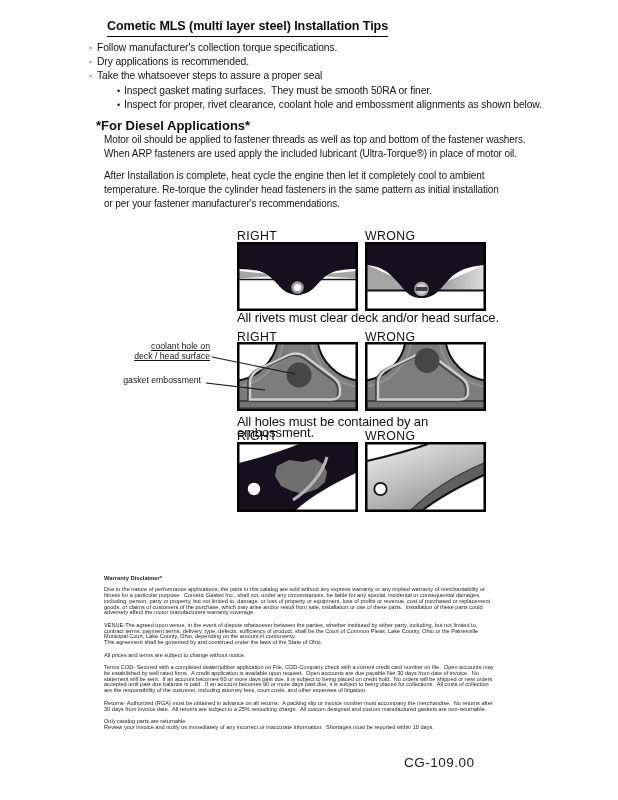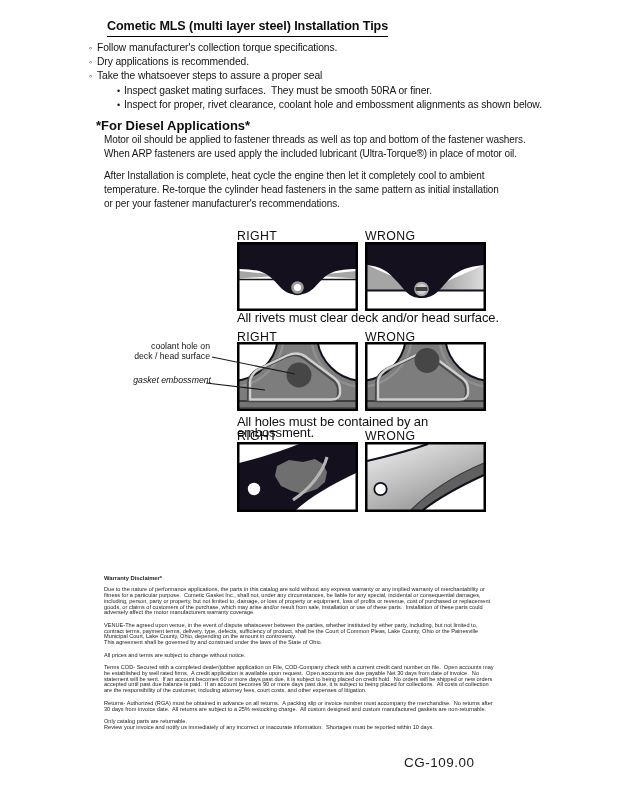--- a/index.html
+++ b/index.html
@@ -96,23 +96,23 @@
       <circle cx="56.5" cy="47" r="5.2" fill="#d0d0d0"></circle>
       <rect x="50.5" y="45" width="12" height="4" rx="1" fill="#3f3f3f"></rect>
       <rect x="1.25" y="1.25" width="118.5" height="66.5" fill="none" stroke="#000000" stroke-width="2.5"></rect>
     </svg>
   </div>
   <div class="abs cap" style="top:312px;left:237px;">All rivets must clear deck and/or head surface.</div>
 
   <div class="abs dlabel" style="top:330px;left:237px;">RIGHT</div>
   <div class="abs dlabel" style="top:330px;left:365px;">WRONG</div>
 
-  <div class="abs ann" style="top:342px;left:95px;">coolant hole on
+  <div class="abs ann" style="top:342px;left:95px;text-decoration:underline;">coolant hole on
 deck / head surface</div>
-  <div class="abs ann" style="top:376px;left:96px;font-style:italic;">gasket embossment</div>
+  <div class="abs ann" style="top:376px;left:86px;">gasket embossment</div>
 
   <div class="abs dbox" style="top:342px;left:237px;">
     <svg viewBox="0 0 121 69">
       <rect x="0" y="0" width="121" height="69" fill="#7d7d7d"></rect>
       <circle cx="-6" cy="-8" r="47" fill="#ffffff" stroke="#15101d" stroke-width="2"></circle>
       <circle cx="127" cy="-8" r="47" fill="#ffffff" stroke="#15101d" stroke-width="2"></circle>
       <circle cx="-6" cy="-8" r="53" fill="none" stroke="#8f8f8f" stroke-width="2.5"></circle>
       <circle cx="127" cy="-8" r="53" fill="none" stroke="#8f8f8f" stroke-width="2.5"></circle>
       <rect x="0" y="59" width="121" height="10" fill="#757575"></rect>
       <path d="M2,59 H119" stroke="#3f3f3f" stroke-width="1.8"></path>

